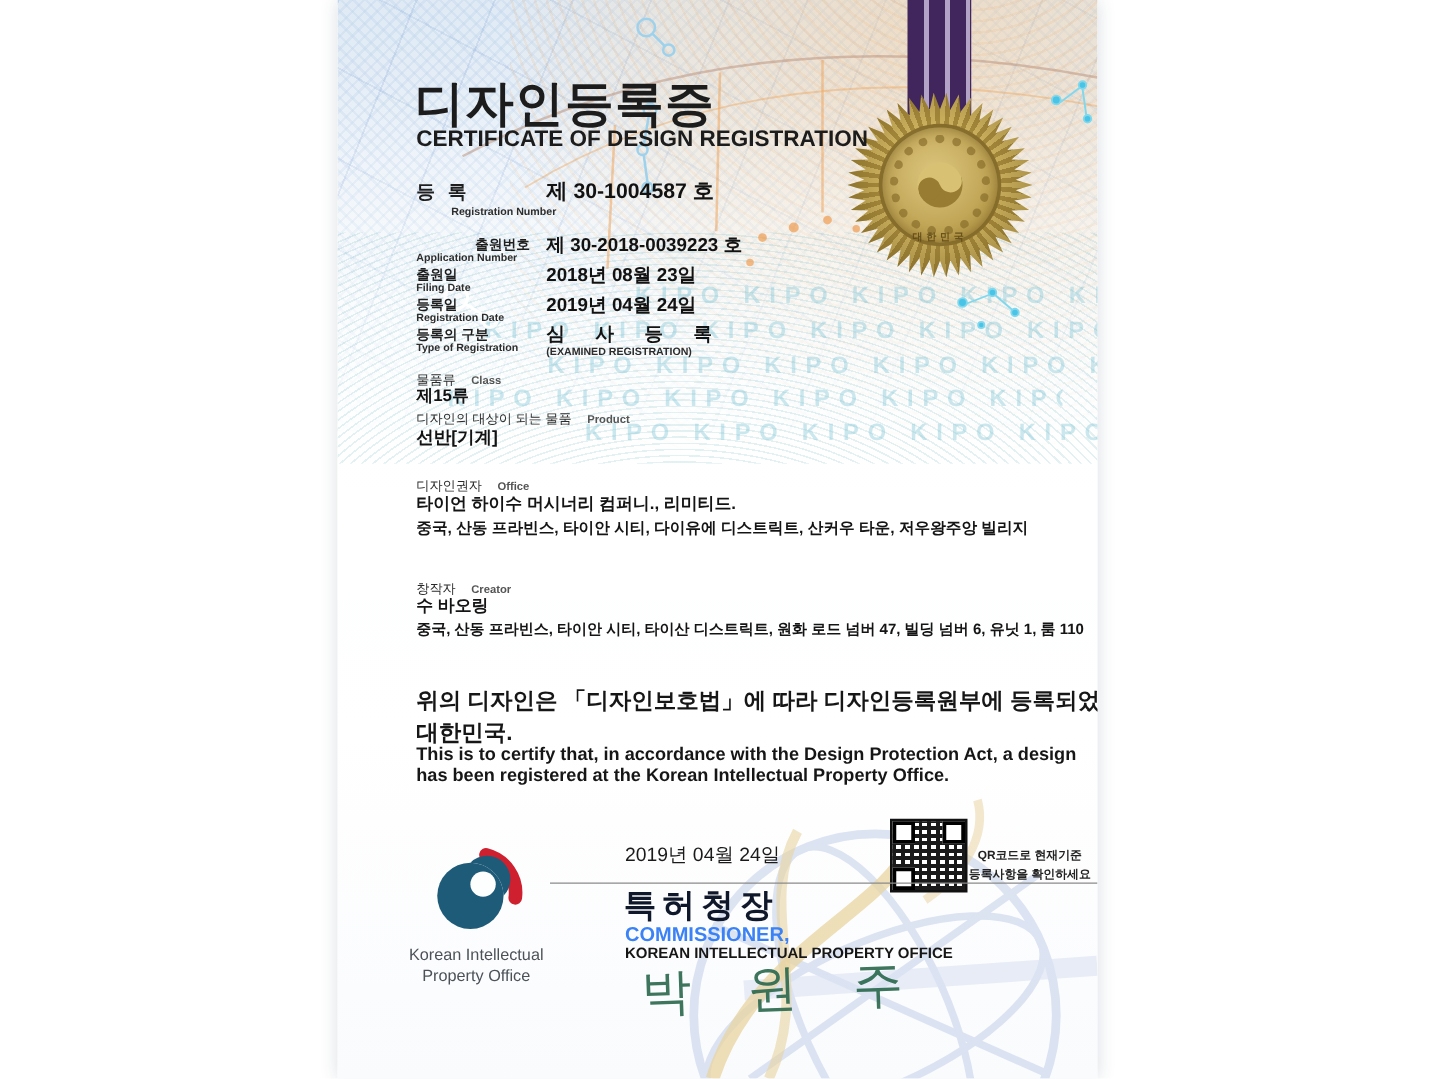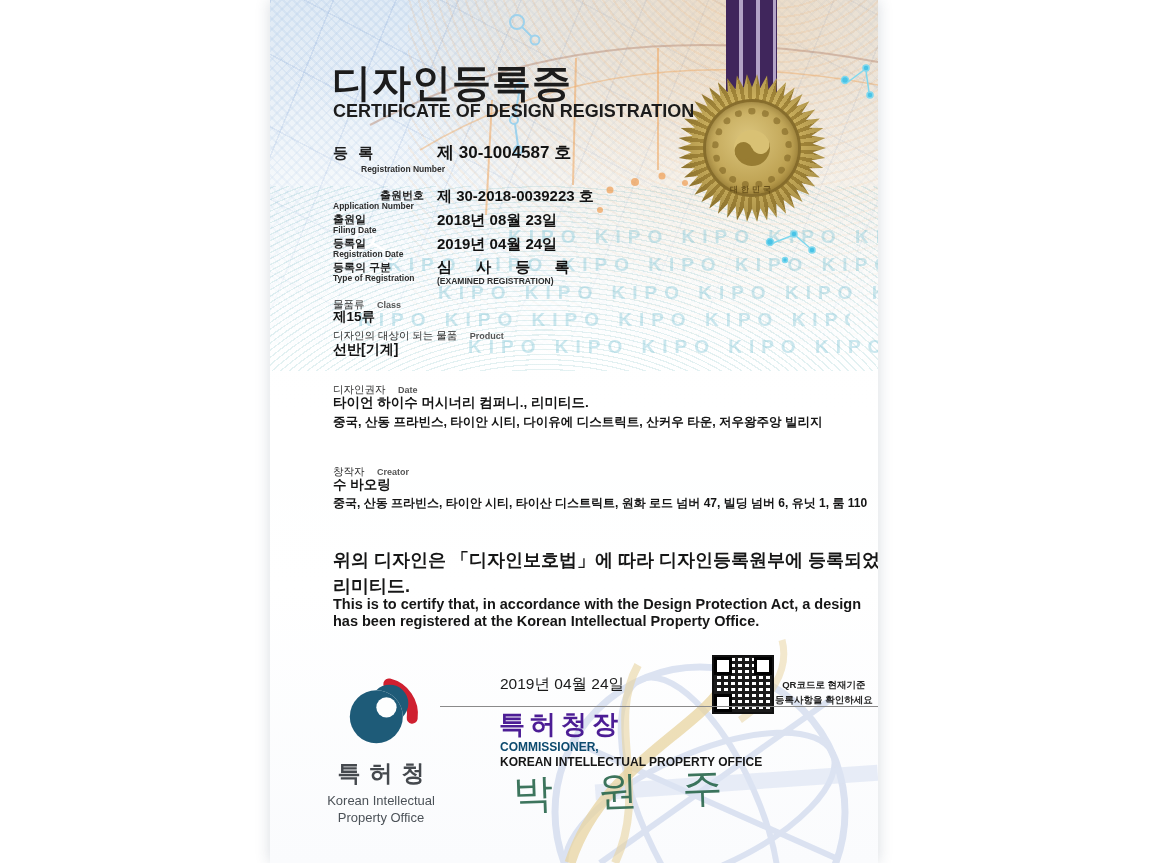--- a/index.html
+++ b/index.html
@@ -66,22 +66,22 @@
   .stmt-ko{font-size:18px;font-weight:bold;color:#161616;}
   .stmt-en{font-size:14.5px;font-weight:bold;color:#161616;}
   .rule{left:170px;top:706px;width:438px;height:1px;background:#8a8a8a;}
   .qr{left:442px;top:655px;width:58px;height:55px;background:#fff;border:2px solid #111;
       background-image:
         repeating-linear-gradient(0deg,#1a1a1a 0 3px, transparent 3px 6px),
         repeating-linear-gradient(90deg,#1a1a1a 0 3px, transparent 3px 7px);}
   .qr .finder{position:absolute;width:12px;height:12px;border:3px solid #000;background:#fff;}
   .qr .f1{left:0;top:0;} .qr .f2{right:0;top:0;} .qr .f3{left:0;bottom:0;}
   .qr-note{left:505px;top:678px;font-size:9.5px;font-weight:bold;color:#222;line-height:1.55;text-align:center;white-space:nowrap;}
-  .commissioner-ko{left:229px;top:707px;font-size:26px;font-weight:bold;color:#4c1d95;letter-spacing:5px;}
-  .comm-en1{left:230px;top:740px;font-size:12px;font-weight:bold;color:#0c4a6e;}
+  .commissioner-ko{left:229px;top:707px;font-size:26px;font-weight:bold;color:#0f172a;letter-spacing:5px;}
+  .comm-en1{left:230px;top:740px;font-size:16px;font-weight:bold;color:#3b82f6;}
   .comm-en2{left:230px;top:755px;font-size:12px;font-weight:bold;color:#161616;}
   .signature{left:243px;top:763px;font-size:40px;color:#2d6a50;letter-spacing:16px;
     font-family:"DejaVu Serif","Liberation Serif",serif;transform:rotate(-2deg);opacity:.92;}
   .logo-wrap{left:40px;top:672px;width:142px;text-align:center;}
   .logo-sym{position:relative;width:78px;height:80px;margin:0 auto;}
   .logo-ko{margin-top:6px;font-size:23px;font-weight:bold;color:#45494e;letter-spacing:9px;padding-left:9px;}
   .logo-en{margin-top:4px;font-size:13px;color:#4c5258;line-height:1.3;}
 </style>
 </head>
 <body>
@@ -200,34 +200,34 @@
   </div>
   <div class="abs val" style="left:63px;top:308px;font-size:13.5px;">제15류</div>
   <div class="abs" style="left:63px;top:325px;">
     <span class="sec-lbl">디자인의 대상이 되는 물품</span>
     <span class="sec-en">Product</span>
   </div>
   <div class="abs val" style="left:63px;top:341px;font-size:14px;">선반[기계]</div>
 
   <div class="abs" style="left:63px;top:379px;">
     <span class="sec-lbl">디자인권자</span>
-    <span class="sec-en">Date</span>
+    <span class="sec-en">Office</span>
   </div>
   <div class="abs name-line" style="left:63px;top:394px;">타이언 하이수 머시너리 컴퍼니., 리미티드.</div>
   <div class="abs addr-line" style="left:63px;top:414px;">중국, 산동 프라빈스, 타이안 시티, 다이유에 디스트릭트, 산커우 타운, 저우왕주앙 빌리지</div>
 
   <div class="abs" style="left:63px;top:461px;">
     <span class="sec-lbl">창작자</span>
     <span class="sec-en">Creator</span>
   </div>
   <div class="abs name-line" style="left:63px;top:476px;">수 바오링</div>
   <div class="abs addr-line" style="left:63px;top:495px;font-size:12px;">중국, 산동 프라빈스, 타이안 시티, 타이산 디스트릭트, 원화 로드 넘버 47, 빌딩 넘버 6, 유닛 1, 룸 110</div>
 
   <div class="abs stmt-ko" style="left:63px;top:548px;">위의 디자인은 「디자인보호법」에 따라 디자인등록원부에 등록되었음을</div>
-  <div class="abs stmt-ko" style="left:63px;top:574px;">리미티드.</div>
+  <div class="abs stmt-ko" style="left:63px;top:574px;">대한민국.</div>
   <div class="abs stmt-en" style="left:63px;top:596px;">This is to certify that, in accordance with the Design Protection Act, a design</div>
   <div class="abs stmt-en" style="left:63px;top:613px;">has been registered at the Korean Intellectual Property Office.</div>
 
   <div class="abs" style="left:230px;top:674px;font-size:15.5px;color:#1a1a1a;">2019년 04월 24일</div>
 
   <div class="abs qr">
     <div class="finder f1"></div>
     <div class="finder f2"></div>
     <div class="finder f3"></div>
   </div>
@@ -245,21 +245,20 @@
 
   <div class="abs logo-wrap">
     <div class="logo-sym">
       <svg width="78" height="80" viewBox="0 0 100 100">
         <path d="M 60 14 A 40 40 0 0 1 90 58" fill="none" stroke="#cf2030" stroke-width="14" stroke-linecap="round"></path>
         <circle cx="44" cy="56" r="34" fill="#1e5b78"></circle>
         <circle cx="57" cy="44" r="13" fill="#fdfefe"></circle>
         <path d="M 44 22 A 34 34 0 0 1 78 56 A 17 17 0 0 0 44 22" fill="#1e5b78"></path>
       </svg>
     </div>
-    <div class="logo-ko">특허청</div>
     <div class="logo-en">
       <div>Korean Intellectual</div>
       <div>Property Office</div>
     </div>
   </div>
 
 </div>
 </div>
 
 </body></html>

